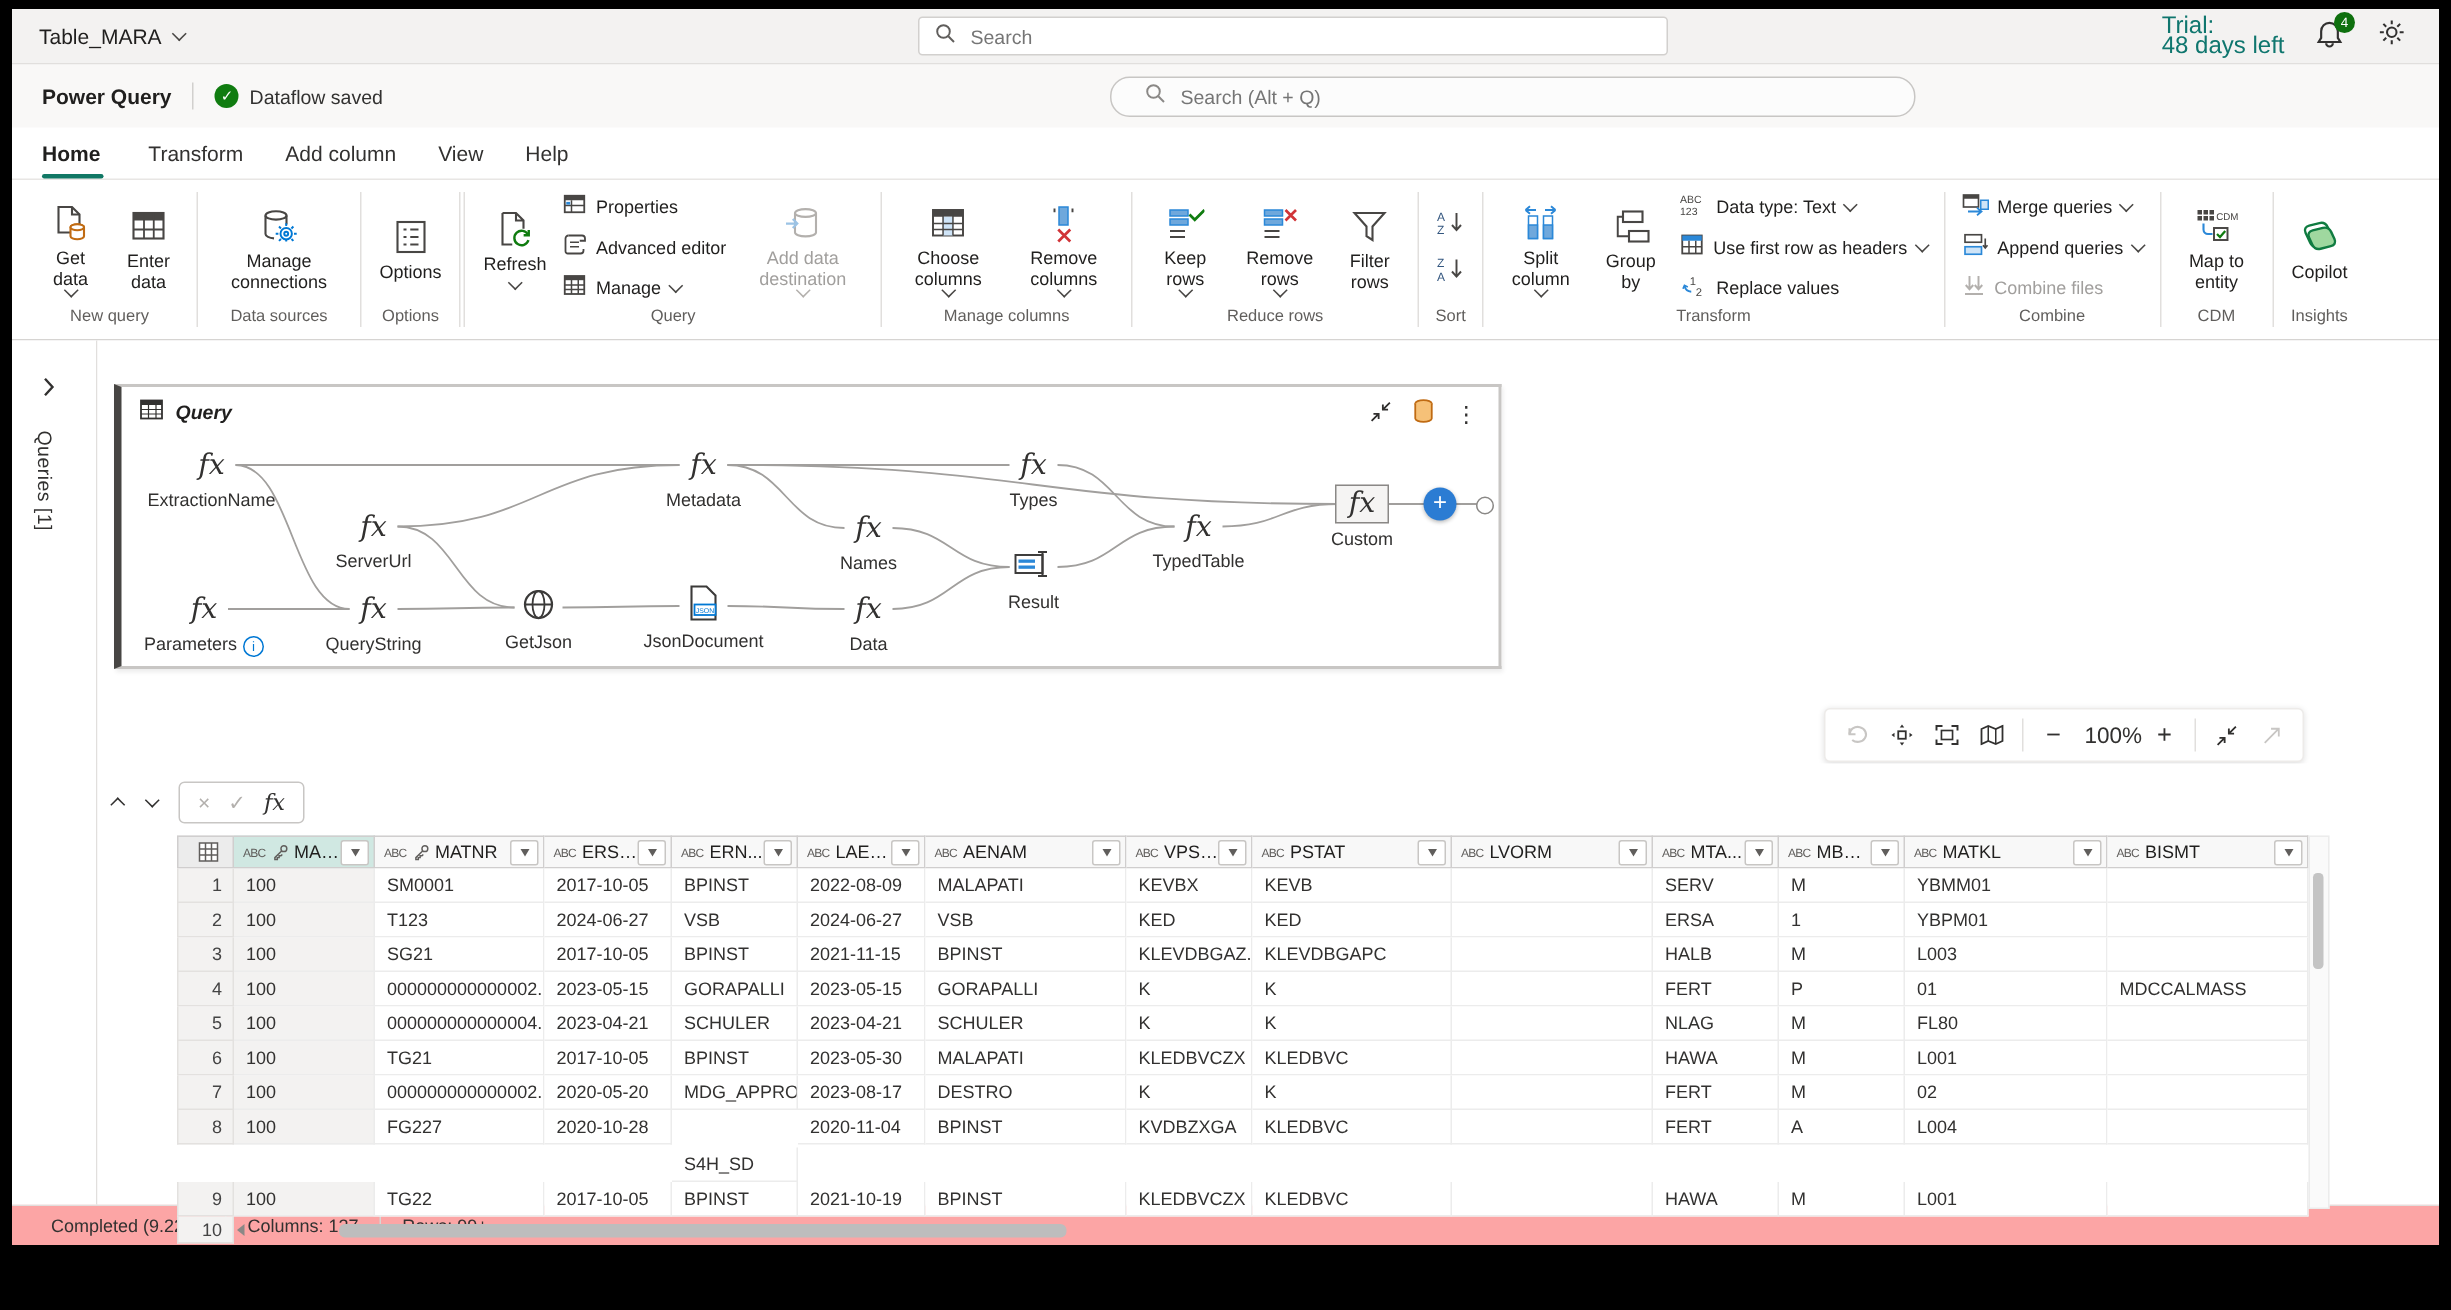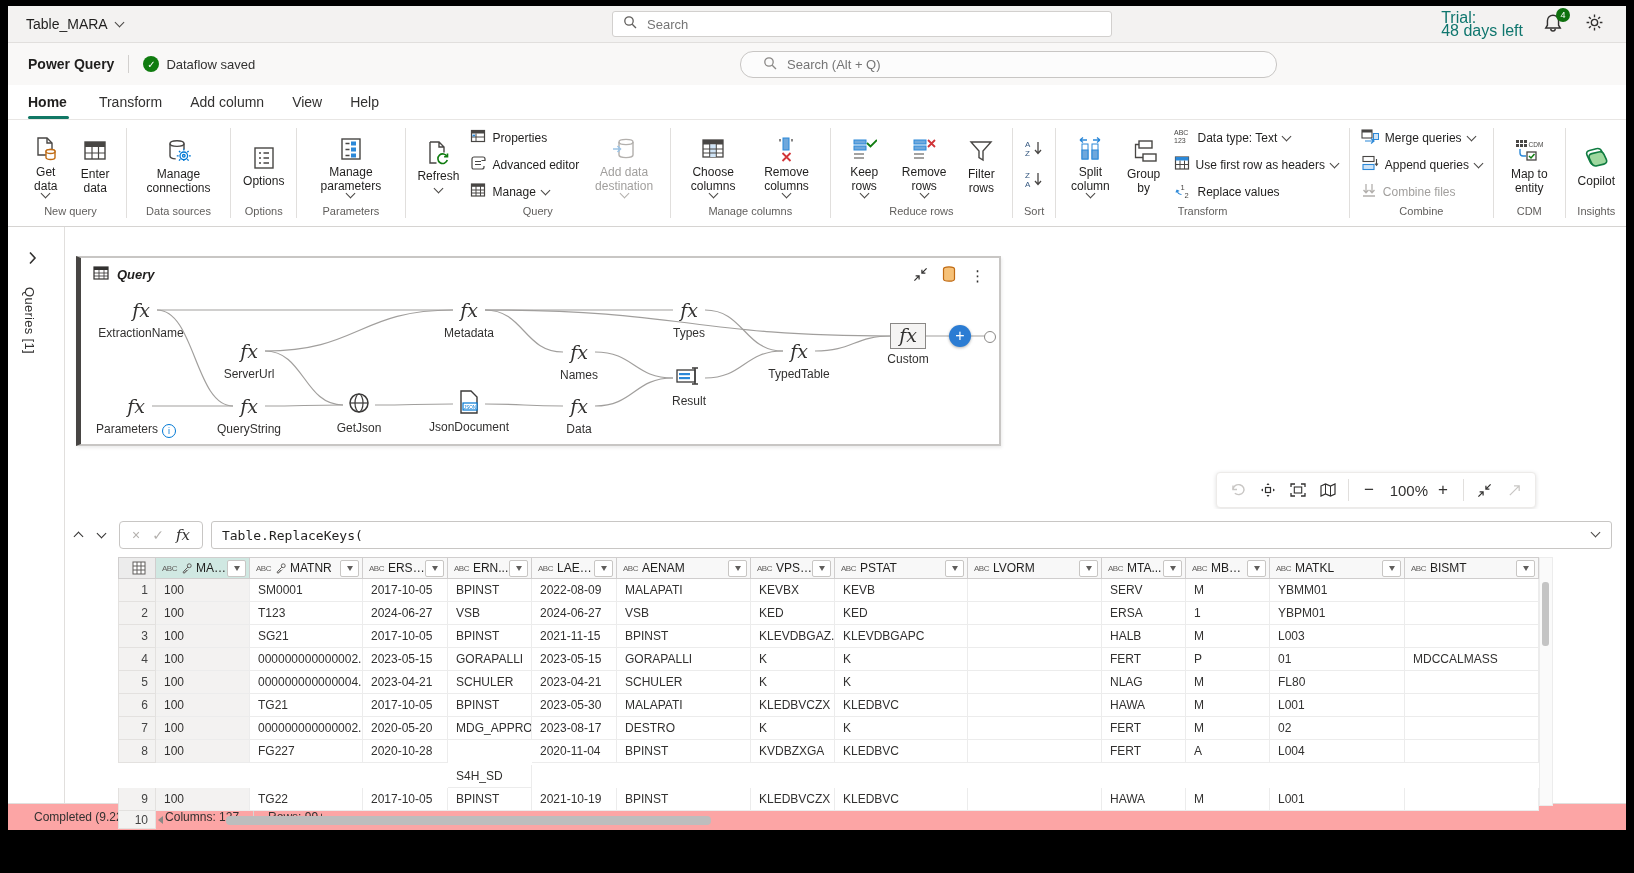--- a/index.html
+++ b/index.html
@@ -246,38 +246,20 @@
                   <path d="M8 8h2 M12.5 8h5.5 M8 13h2 M12.5 13h5.5 M8 18h2 M12.5 18h5.5" stroke="#484644" stroke-width="1.3"></path>
                 </svg>
               </span>
           <span class="rlab">Options</span>
         </div>
       </div>
       <div class="rglabel">Options</div>
     </div>
     <div class="rdiv"></div>
 
-    <div class="rgroup">
-      <div class="rbtns">
-        <div class="rbig">
-          <span class="ric">
-                <svg width="26" height="26" viewBox="0 0 26 26">
-                  <rect x="4" y="3" width="18" height="20" fill="#fff" stroke="#484644" stroke-width="1.4"></rect>
-                  <rect x="13" y="5.5" width="5" height="4" fill="#2b88d8"></rect>
-                  <rect x="13" y="11.5" width="5" height="4" fill="#2b88d8"></rect>
-                  <rect x="13" y="17.5" width="5" height="4" fill="#2b88d8"></rect>
-                  <path d="M7.5 7.5h4 M7.5 13.5h4 M7.5 19.5h4" stroke="#484644" stroke-width="1.3"></path>
-                </svg>
-              </span>
-          <span class="rlab" style="max-width:88px">Manage parameters</span>
-              <span class="chv"></span>
-        </div>
-      </div>
-      <div class="rglabel">Parameters</div>
-    </div>
     <div class="rdiv"></div>
 
     <div class="rgroup">
       <div class="rbtns">
         <div class="rbig">
           <span class="ric">
                 <svg width="26" height="26" viewBox="0 0 26 26">
                   <path d="M5 2h9l5 5v5.5 M5 2v21h6.5 M14 2v5h5" fill="none" stroke="#484644" stroke-width="1.4"></path>
                   <path d="M22 16.5a4.8 4.8 0 1 0 .3 3.6" fill="none" stroke="#107c10" stroke-width="1.6"></path>
                   <path d="M22.5 13.4v3.4h-3.4" fill="none" stroke="#107c10" stroke-width="1.6"></path>
@@ -746,24 +728,20 @@
       <div class="fbar">
         <div class="fnav">
           <span class="chv up" style="border-color:#323130"></span>
           <span class="chv" style="border-color:#323130;margin-top:-4px"></span>
         </div>
         <div class="fbox">
           <span class="fdis">×</span>
           <span class="fdis">✓</span>
           <span class="fxfb">fx</span>
         </div>
-        <div class="ffield">
-          <span>Table.ReplaceKeys(</span>
-          <span class="chv"></span>
-        </div>
       </div>
 
       <div class="gridwrap">
         <div class="grid">
           <div class="ghead" id="grid-head">
                 <div class="hc sel-all">
                   <svg width="14" height="14" viewBox="0 0 14 14">
                     <rect x="1" y="1" width="12" height="12" fill="#fff" stroke="#605e5c"></rect>
                     <path d="M1 5h12 M1 9h12 M5 1v12 M9 1v12" stroke="#605e5c"></path>
                   </svg>

